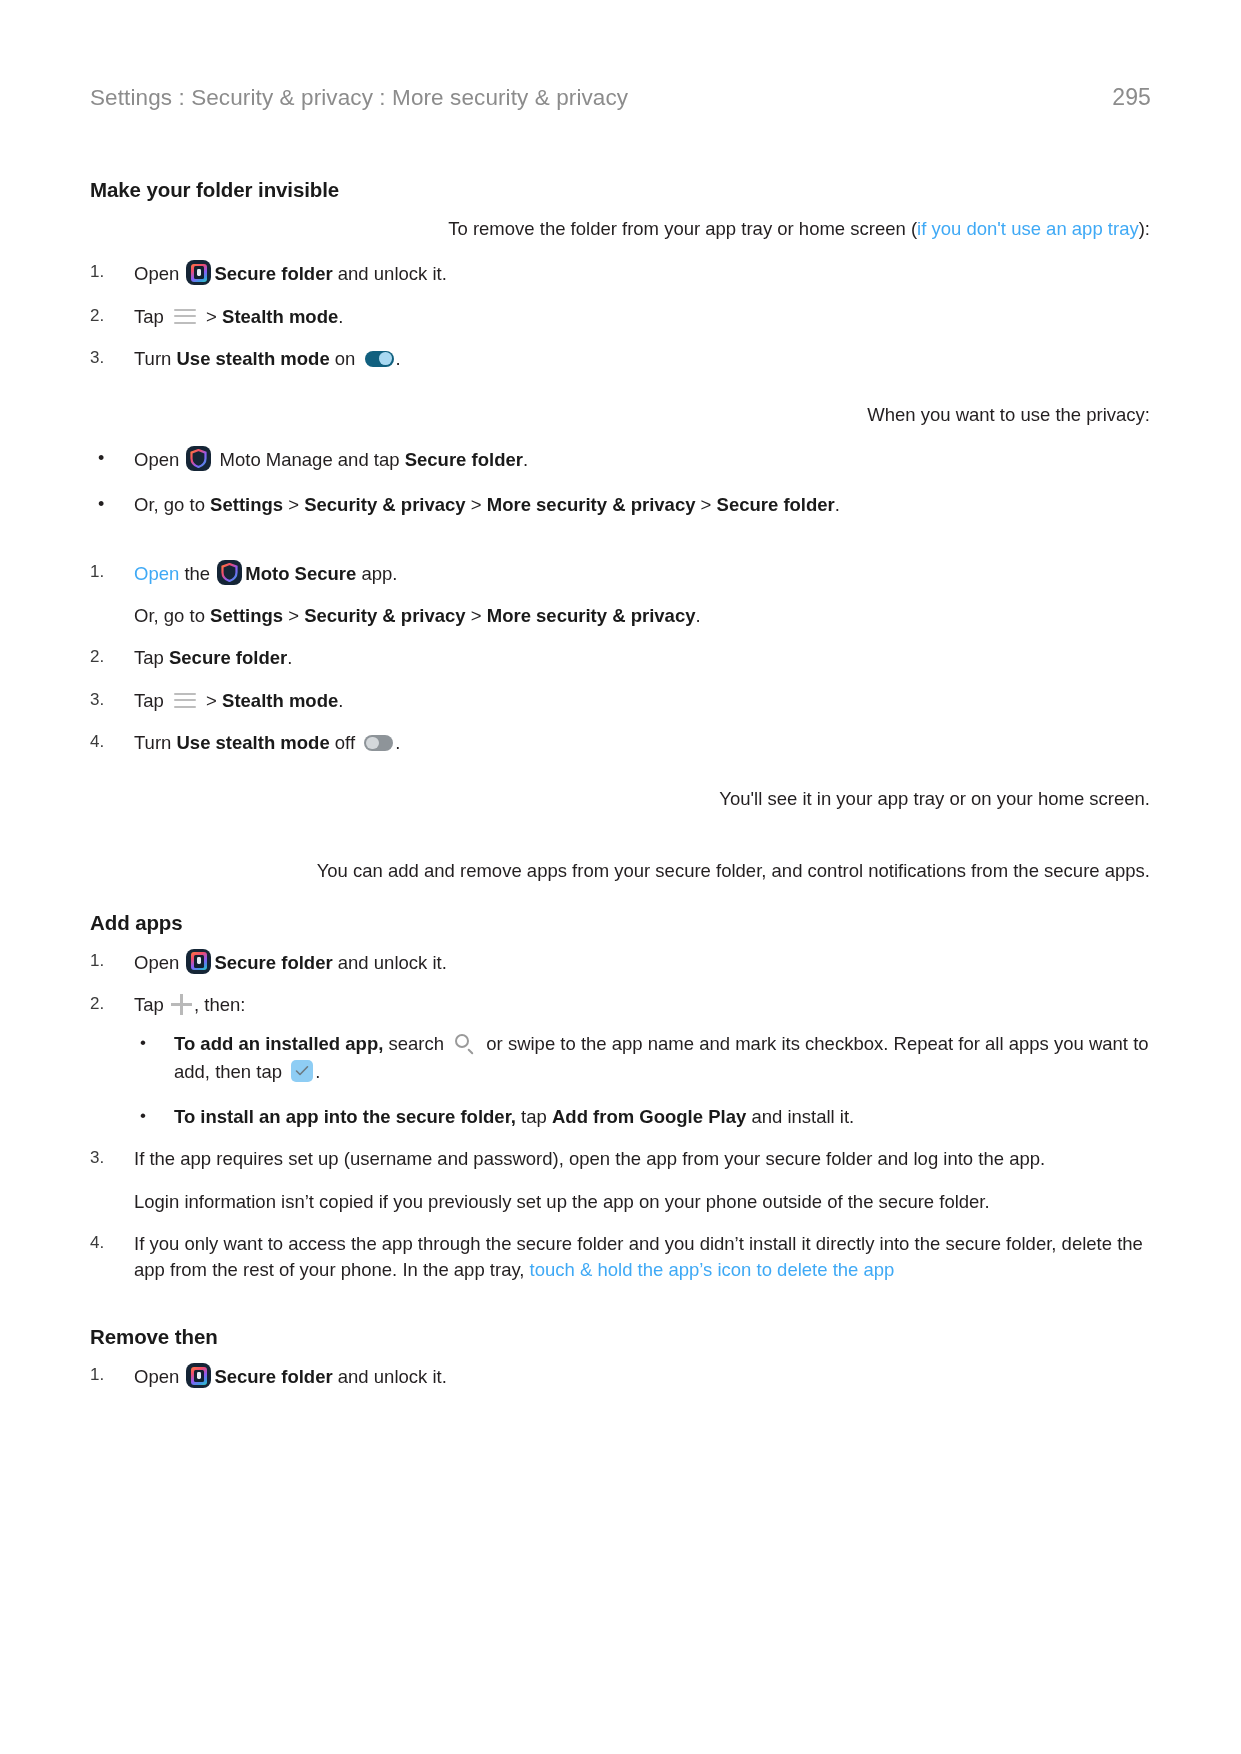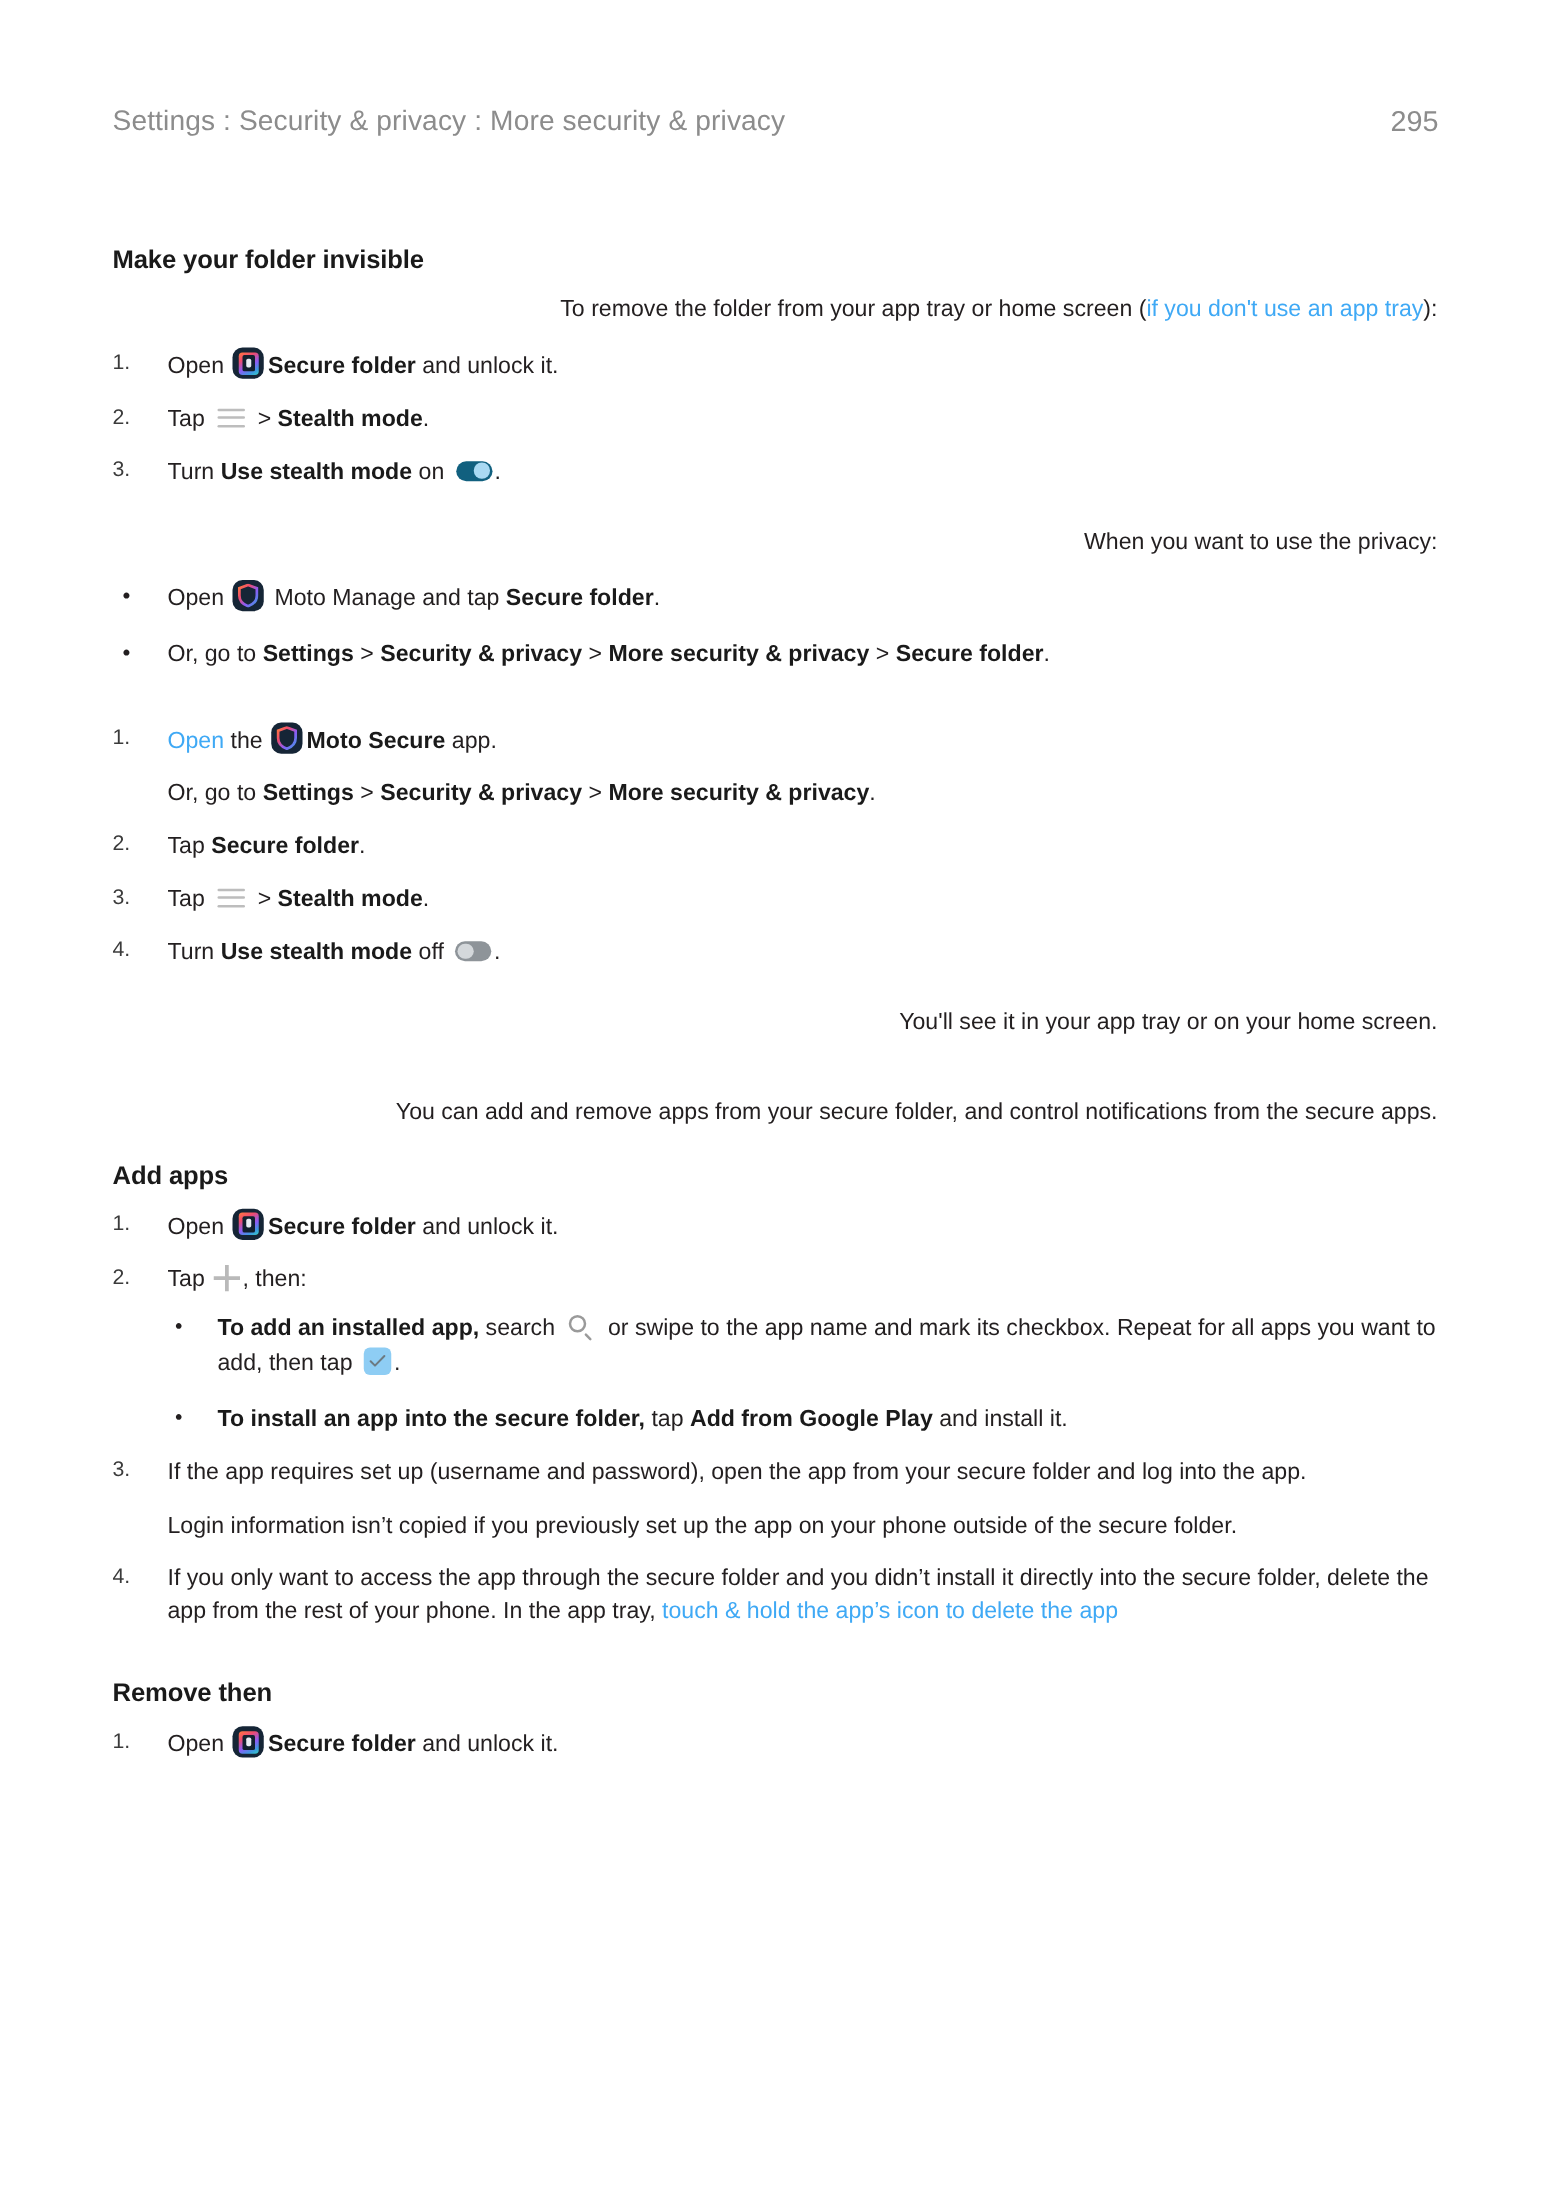--- a/index.html
+++ b/index.html
@@ -21,33 +21,33 @@
     padding: 0;
   }
 
   
   .runhead {
     position: absolute;
     top: 84px;
     left: 90px;
     right: 90px;
     display: flex;
-    align-items: flex-start;
+    align-items: center;
     justify-content: space-between;
     font-size: 22.5px;
     color: #8c8c8c;
     font-weight: 400;
     letter-spacing: 0.1px;
   }
   .runhead .pageno { font-size: 23px; color: #8c8c8c; margin-left: 16px; }
 
   
   .content {
     position: absolute;
-    top: 196px;
+    top: 178px;
     left: 90px;
     width: 1060px;
   }
 
   h2.chapter {
     font-size: 31px;
     font-weight: 700;
     margin: 0 0 14px 0;
     letter-spacing: -0.2px;
     color: #1a1a1a;

